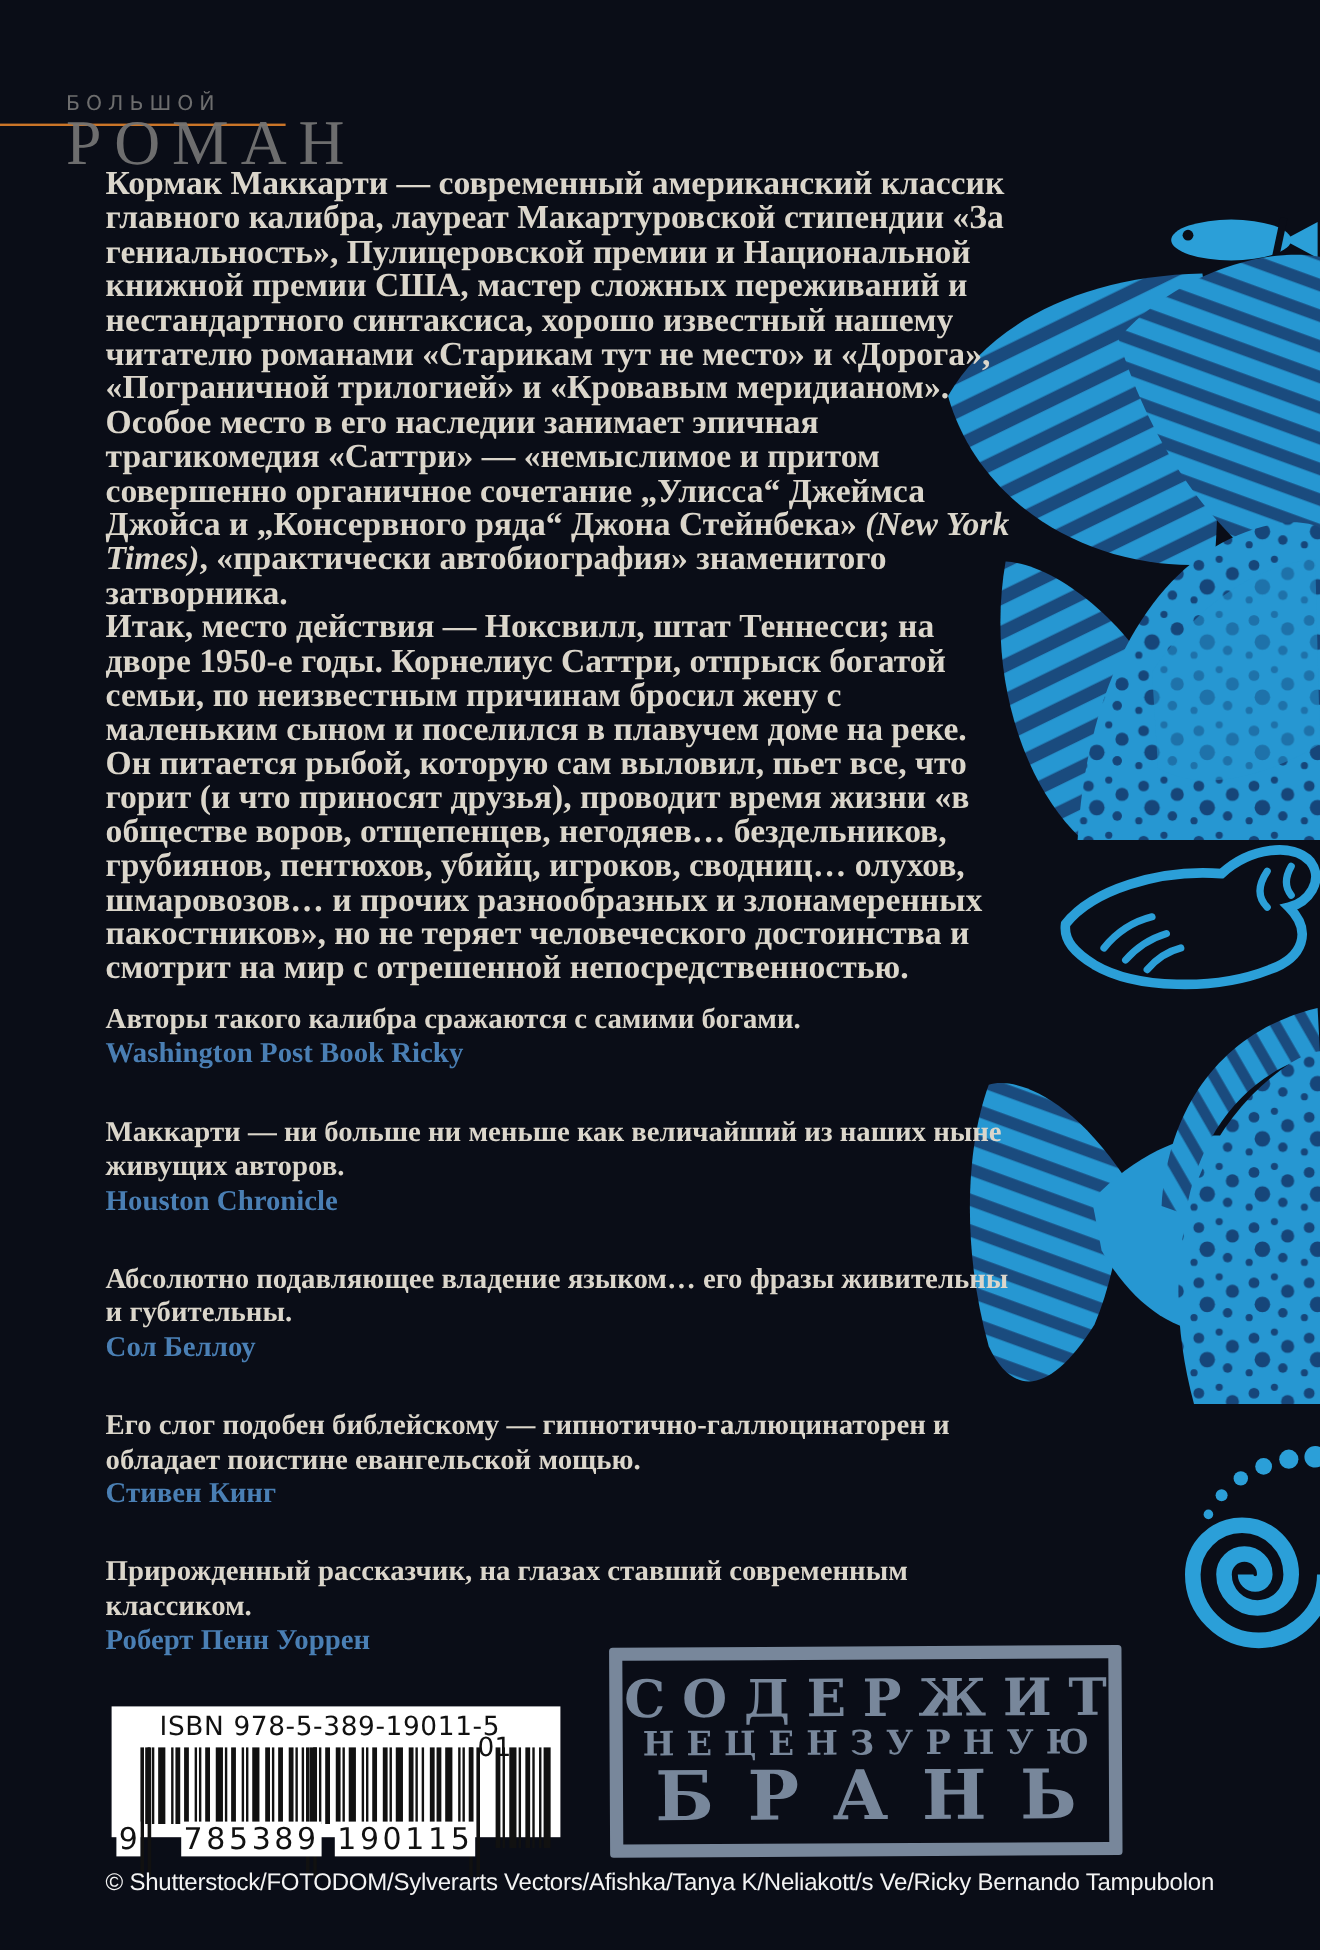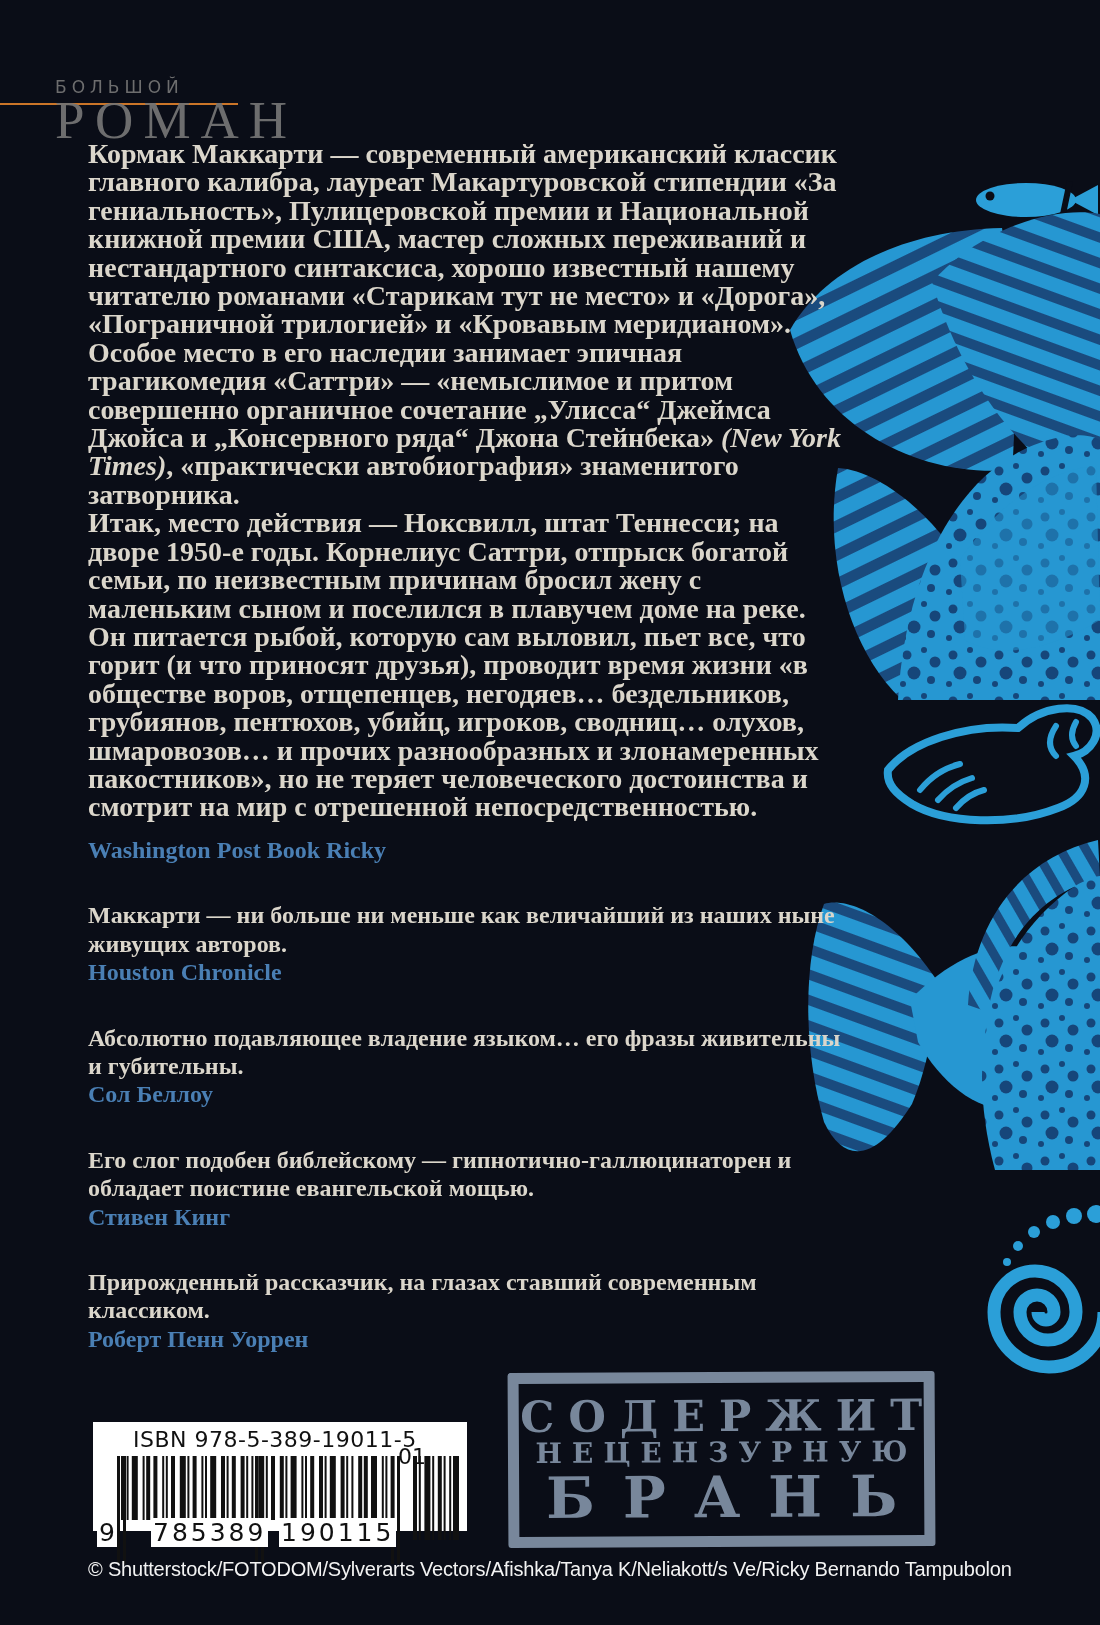--- a/index.html
+++ b/index.html
@@ -134,20 +134,21 @@
 
   <div class="logo">
     <div class="logo-top">БОЛЬШОЙ</div>
     <div class="logo-main">РОМАН</div>
   </div>
 
   <div class="desc"><span>Кормак Маккарти — современный американский классик главного калибра, лауреат Макартуровской стипендии «За гениальность», Пулицеровской премии и Национальной книжной премии США, мастер сложных переживаний и нестандартного синтаксиса, хорошо известный нашему читателю романами «Старикам тут не место» и «Дорога», «Пограничной трилогией» и «Кровавым меридианом». Особое место в его наследии занимает эпичная трагикомедия «Саттри» — «немыслимое и притом совершенно органичное сочетание „Улисса“ Джеймса Джойса и „Консервного ряда“ Джона Стейнбека» </span><em>(New York Times)</em><span>, «практически автобиография» знаменитого затворника.</span><span class="block">Итак, место действия — Ноксвилл, штат Теннесси; на дворе 1950-е годы. Корнелиус Саттри, отпрыск богатой семьи, по неизвестным причинам бросил жену с маленьким сыном и поселился в плавучем доме на реке. Он питается рыбой, которую сам выловил, пьет все, что горит (и что приносят друзья), проводит время жизни «в обществе воров, отщепенцев, негодяев… бездельников, грубиянов, пентюхов, убийц, игроков, сводниц… олухов, шмаровозов… и прочих разнообразных и злонамеренных пакостников», но не теряет человеческого достоинства и смотрит на мир с отрешенной непосредственностью.</span></div>
 
   <div class="quotes">
     <div class="quote">
+      <div class="q-text">Авторы такого калибра сражаются с самими богами.</div>
       <div class="q-src">Washington Post Book Ricky</div>
     </div>
     <div class="quote">
       <div class="q-text">Маккарти — ни больше ни меньше как величайший из наших ныне живущих авторов.</div>
       <div class="q-src">Houston Chronicle</div>
     </div>
     <div class="quote">
       <div class="q-text">Абсолютно подавляющее владение языком… его фразы живительны и губительны.</div>
       <div class="q-src">Сол Беллоу</div>
     </div>

